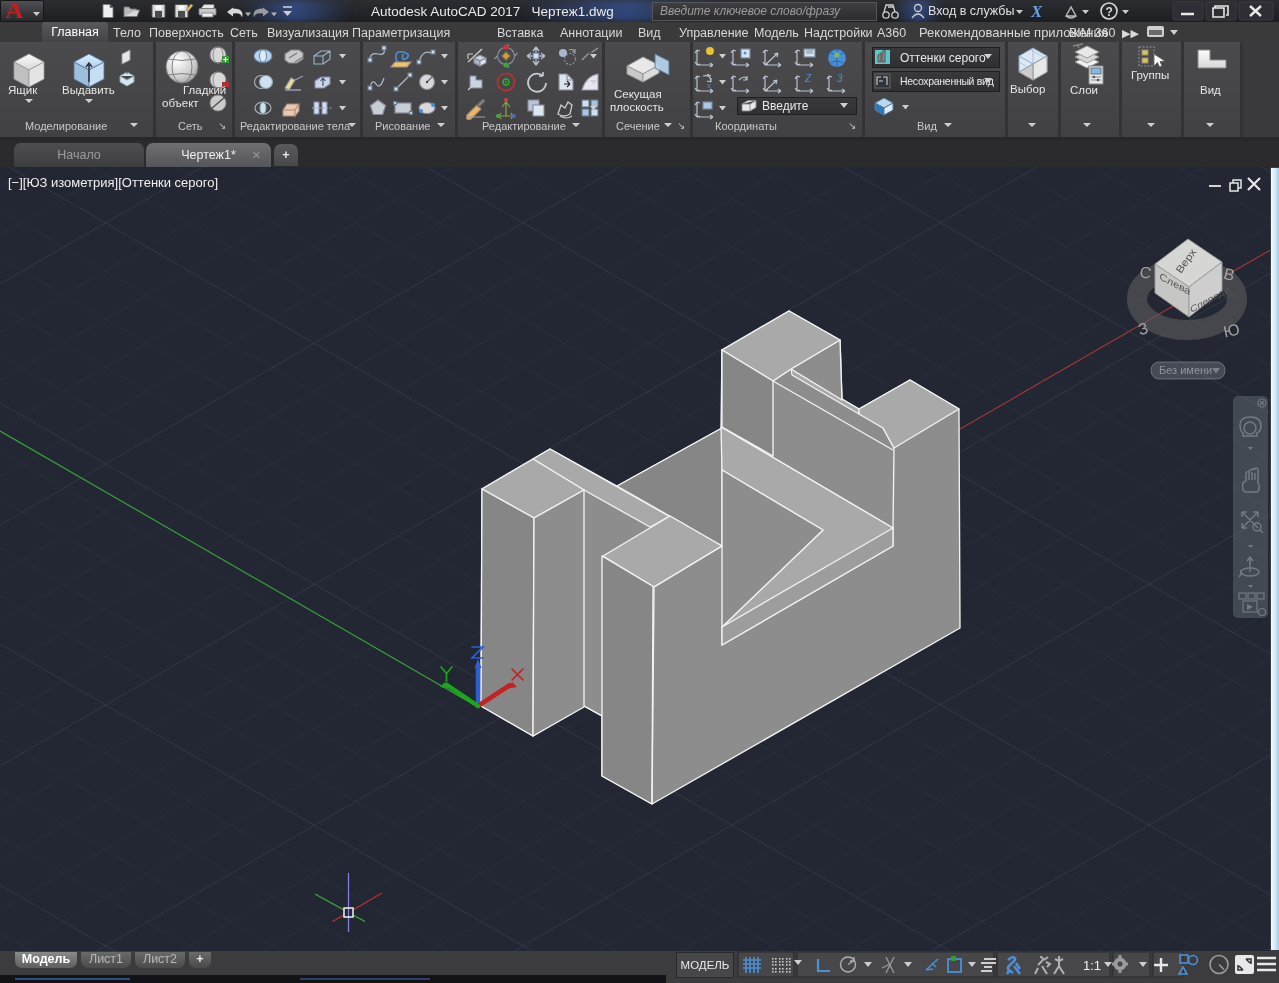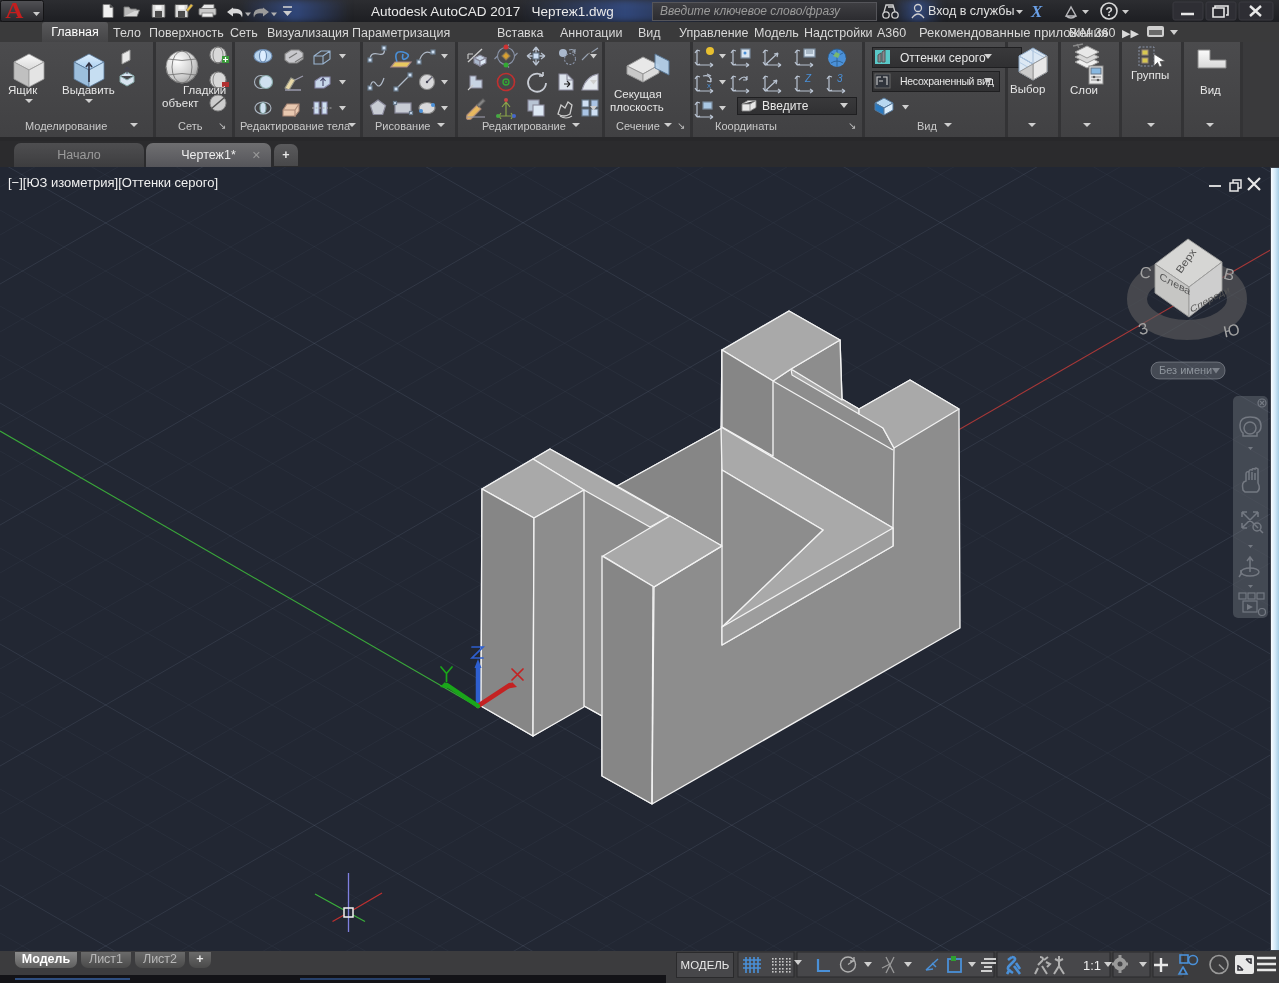--- a/index.html
+++ b/index.html
@@ -478,21 +478,21 @@
 <div class="combo" style="left:737px;top:97px;width:118px;height:16px;">
 <span style="position:absolute;left:24px;top:1px;">Введите</span>
     </div>
 <svg class="abs" style="left:740px;top:99px" width="20" height="14">
       <path d="M2 5 l6 -3.5 l8 0 l0 7 l-6 3.5 l-8 0 z M2 5 l8 0 l6 -3.5 M10 5 l0 7" fill="#e8e8e8" stroke="#888" stroke-width="0.9"></path>
     </svg>
 <div class="cdn" style="left:840px;top:103px;"></div>
 <div class="ptitle" style="left:715px;top:120px;">Координаты</div>
 <div class="abs" style="left:848px;top:120px;color:#bbb;font-size:10px;">↘</div>
 
-<div class="combo" style="left:872px;top:47px;width:126px;height:19px;padding-left:22px;">
+<div class="combo" style="left:872px;top:47px;width:126px;height:19px;">
   <span style="position:absolute;left:27px;top:3px;font-size:12px;white-space:nowrap;">Оттенки серого</span>
     </div>
 <svg class="abs" style="left:874px;top:49px" width="24" height="16">
   <rect x="1" y="1" width="15" height="14" fill="#5ac8c8"></rect>
   <path d="M4 13 l0 -7 l3 -2 l0 9 z M8 13 l0 -10 l3 -2 l0 12z" fill="#888890" stroke="#555"></path>
 </svg>
 <div class="cdn" style="left:984px;top:54px;"></div>
 <div class="combo" style="left:872px;top:71px;width:126px;height:19px;">
   <span style="position:absolute;left:27px;top:3px;font-size:10.5px;white-space:nowrap;letter-spacing:-0.3px;">Несохраненный вид</span>
     </div>

